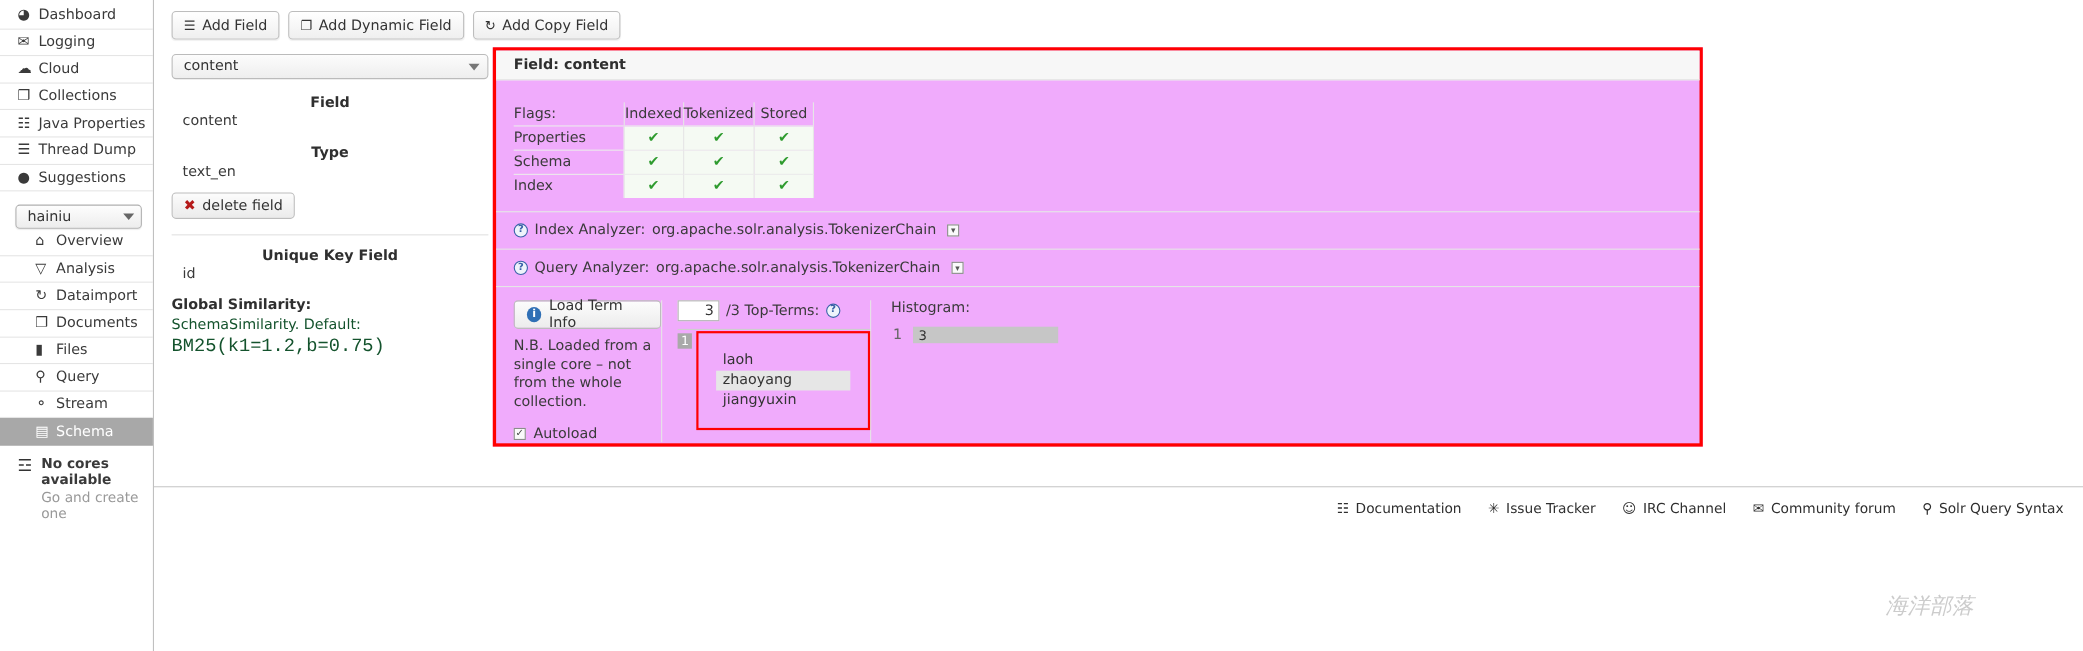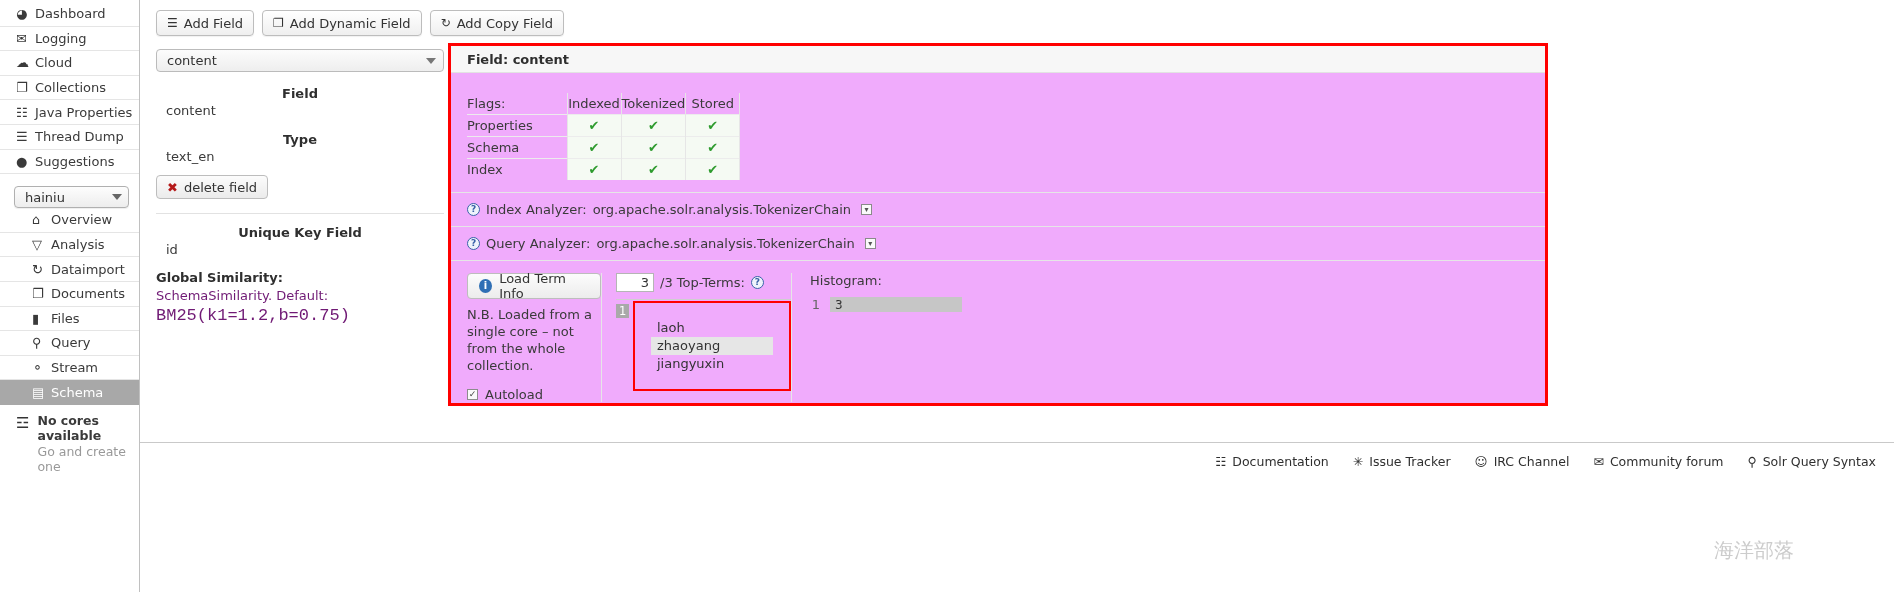--- a/index.html
+++ b/index.html
@@ -120,21 +120,21 @@
     display: inline-flex; align-items: center; gap: 6px;
     height: 24px; padding: 0 10px;
     border: 1px solid #bdbdbd; border-radius: 4px;
     background: linear-gradient(#fcfcfc,#ebebeb);
     font-size: 13px; color: #333; cursor: pointer;
   }
   .del-btn .x { color: #b51a1a; font-weight: bold; font-size: 13px; }
   .hr { border: 0; border-top: 1px solid #e2e2e2; margin: 14px 0 0 0; }
   .sim-block { margin-top: 13px; }
   .sim-block .h { font-weight: bold; color: #2f2f2f; }
-  .sim-block .l { margin-top: 3px; color: #701a75; }
+  .sim-block .l { margin-top: 3px; color: #14532d; }
   .mono { font-family: Liberation Mono, monospace; font-size: 17px; }
 
   
   .detail-wrap {
     position: relative;
     flex: 1;
     max-width: 1100px;
     border: 3px solid #ff0000;
     margin-top: -6px;
     height: 363px;
@@ -263,20 +263,21 @@
   .footer-links {
     display: flex; justify-content: flex-end; gap: 24px;
     padding: 11px 18px 0 0;
     font-size: 12.5px; color: #2f2f2f;
   }
   .footer-links a { color: #2f2f2f; text-decoration: none; display: flex; align-items: center; gap: 6px; cursor: pointer; }
   .watermark {
     position: absolute; right: 100px; bottom: 28px;
     font-size: 20px; color: #cccccc;
     font-family: "DejaVu Sans", sans-serif;
+    font-style: italic;
   }
 </style>
 </head>
 <body>
 
 <div class="app">
 
   <div class="sidebar">
     <ul class="nav-top" id="navTop">
         <li>

